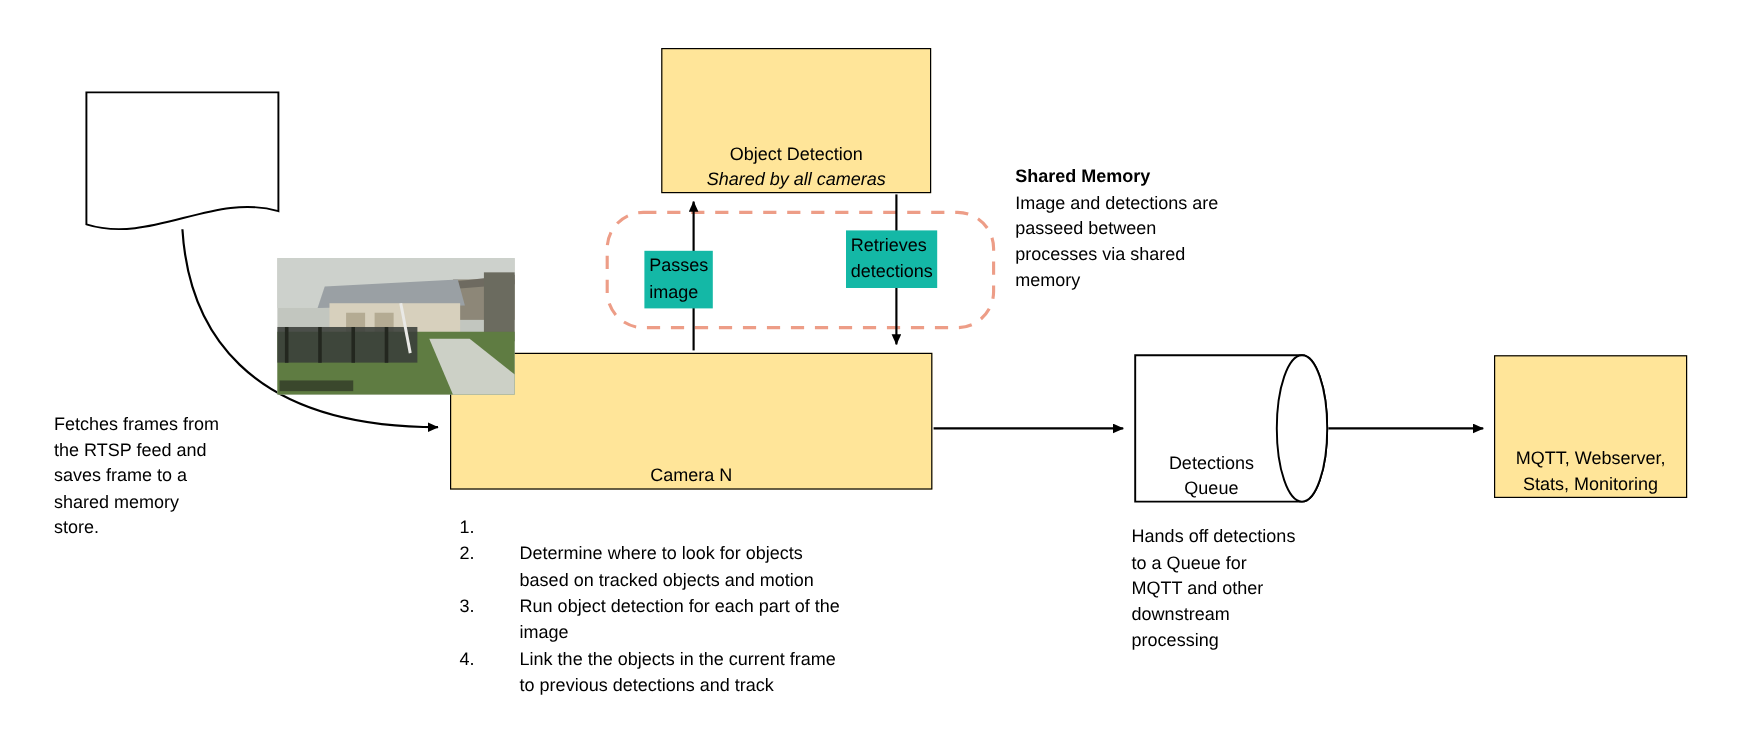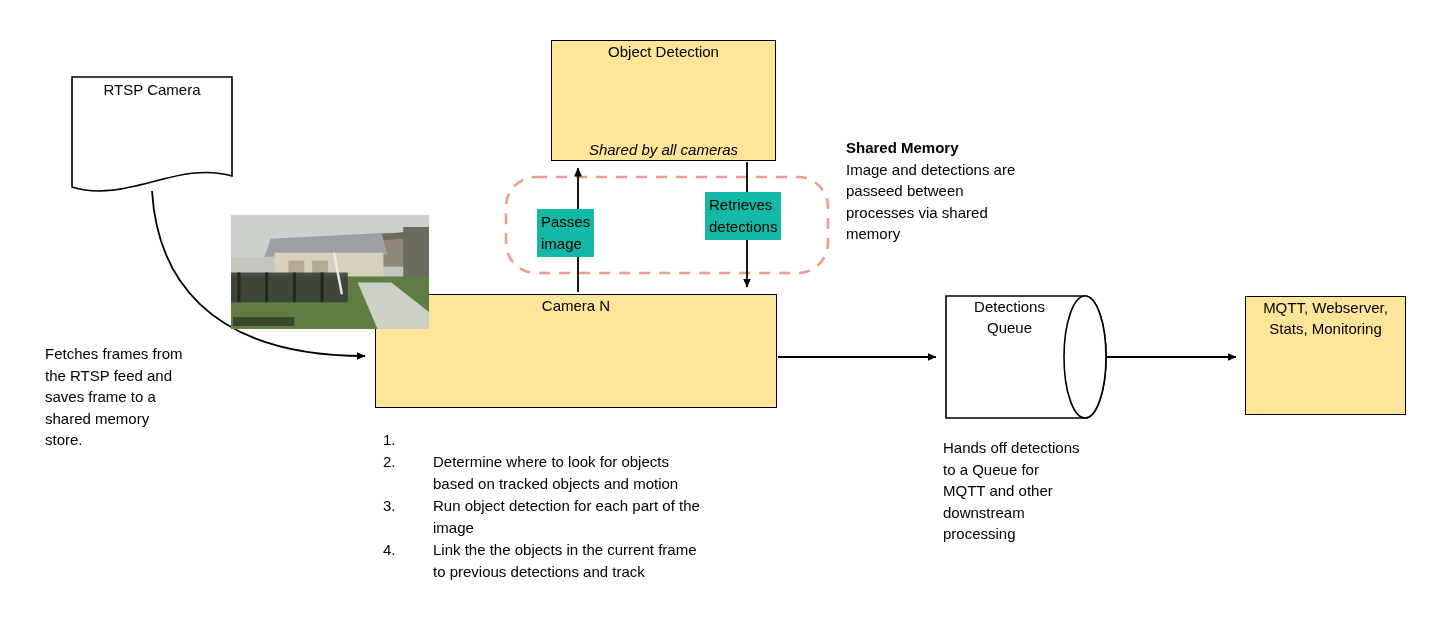--- a/index.html
+++ b/index.html
@@ -1,21 +1,21 @@
 <!DOCTYPE html>
 <html style="--box-fill: #FFE599; --box-border: #000000; --dashed: #ED9D87;"><head>
 <meta charset="utf-8">
 <title>Camera Detection Pipeline Diagram</title>
 <style>
   * { margin:0; padding:0; box-sizing:border-box; }
   html,body { background:#ffffff; }
   body { font-family:"Liberation Sans", sans-serif; color:#000; }
   .canvas { position:relative; width:1448px; height:625px; background:#fff; overflow:hidden; font-size:15px; line-height:21px; }
   .abs { position:absolute; }
-  .center-flex { display:flex; flex-direction:column; align-items:center; justify-content:space-between; text-align:center; }
+  .center-flex { display:flex; flex-direction:column; align-items:center; justify-content:flex-end; text-align:center; }
   .box { background:var(--box-fill,#FFE599); border:1.6px solid var(--box-border,#000); }
   .ml { white-space:pre-line; }
   .edge-label { background:#14b8a6; padding:2px 4px; line-height:22px; }
   .note { line-height:21.5px; }
   .bold { font-weight:bold; }
   .italic { font-style:italic; }
   .steps { width:410px; line-height:22px; }
   .step { display:flex; }
   .step .num { width:50px; flex:0 0 50px; }
   .step .txt { flex:1; }
@@ -45,21 +45,20 @@
     <line x1="778" y1="357" x2="936" y2="357" stroke="#000" stroke-width="1.8" marker-end="url(#ah)"></line>
 
     <line x1="1107" y1="357" x2="1236" y2="357" stroke="#000" stroke-width="1.8" marker-end="url(#ah)"></line>
 
     <g stroke="#000" stroke-width="1.6" fill="#ffffff">
       <path d="M946,296 H1085 A21,61 0 0 1 1085,418 H946 Z"></path>
       <ellipse cx="1085" cy="357" rx="21" ry="61"></ellipse>
     </g>
   </svg>
 
-  <div class="abs center-flex" style="left:72px;top:79px;width:160px;height:94px">RTSP Camera</div>
 
   <div class="abs ml note" style="left:45px;top:343px;width:185px">Fetches frames from
 the RTSP feed and
 saves frame to a
 shared memory
 store.</div>
 
   <div class="abs box center-flex" style="left:551px;top:40px;width:225px;height:121px">
     <span>Object Detection</span>
     <span class="italic">Shared by all cameras</span>

